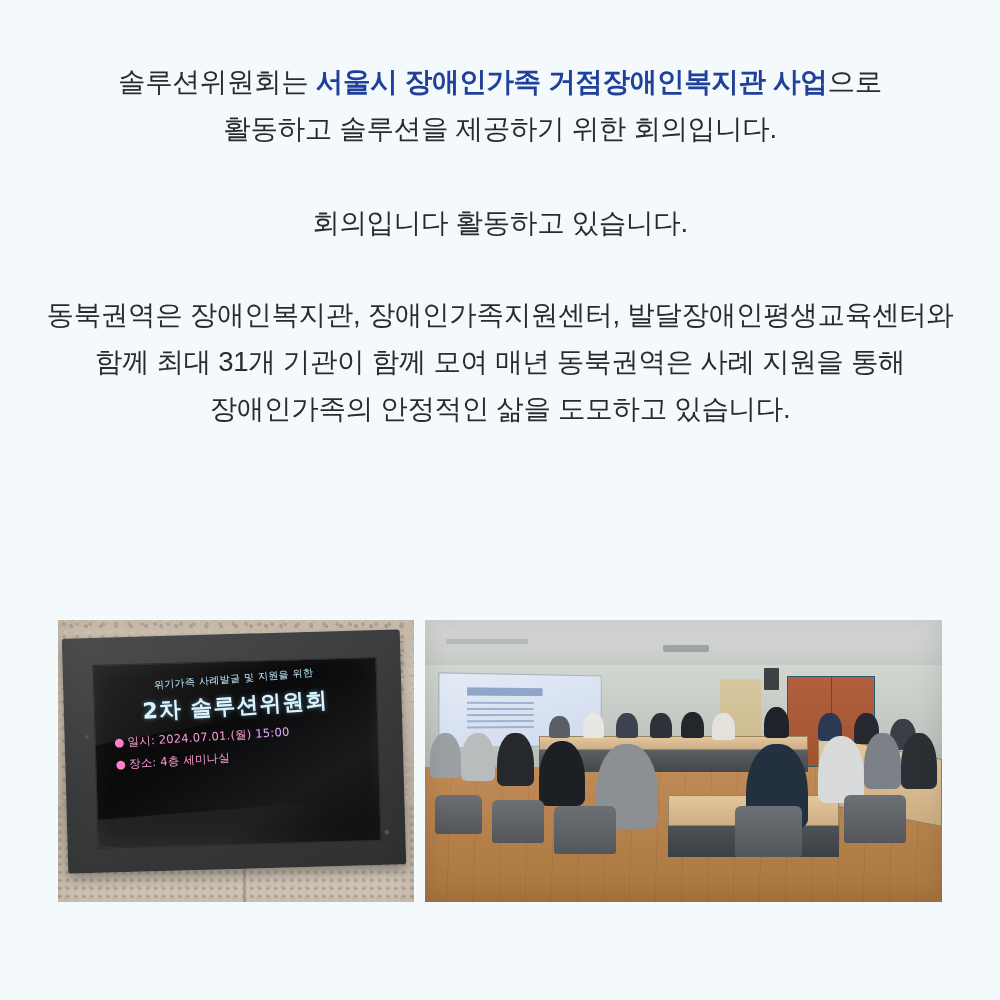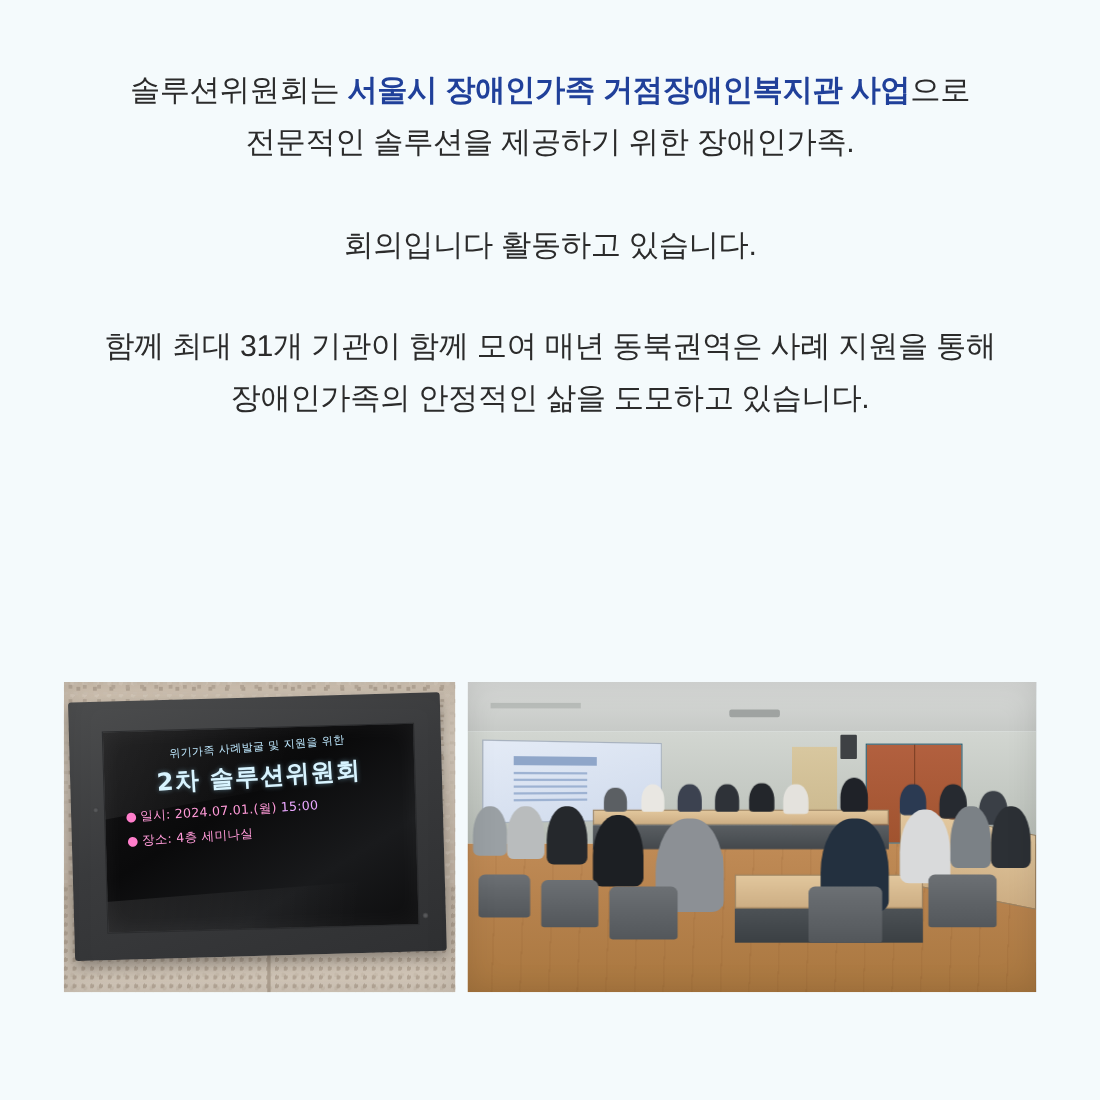--- a/index.html
+++ b/index.html
@@ -223,28 +223,29 @@
 </style>
 </head>
 <body>
 
 <div class="card">
 
   <div class="copy">
 
     <div class="para para-1">
       <span class="line"><span>솔루션위원회는 </span><span class="accent">서울시 장애인가족 거점장애인복지관 사업</span><span>으로</span></span>
-      <span class="line">전문적인 솔루션을 제공하기 위한 장애인가족.</span>
+      <span class="line">활동하고 솔루션을 제공하기 위한 회의입니다.</span>
     </div>
 
     <div class="para para-2">
       <span class="line">회의입니다 활동하고 있습니다.</span>
     </div>
 
     <div class="para para-3">
+      <span class="line">동북권역은 장애인복지관, 장애인가족지원센터, 발달장애인평생교육센터와</span>
       <span class="line">함께 최대 31개 기관이 함께 모여 매년 동북권역은 사례 지원을 통해</span>
       <span class="line">장애인가족의 안정적인 삶을 도모하고 있습니다.</span>
     </div>
 
   </div>
 
   <div class="photos">
 
     <div class="photo photo-board">
       <div class="board-wall"></div>

